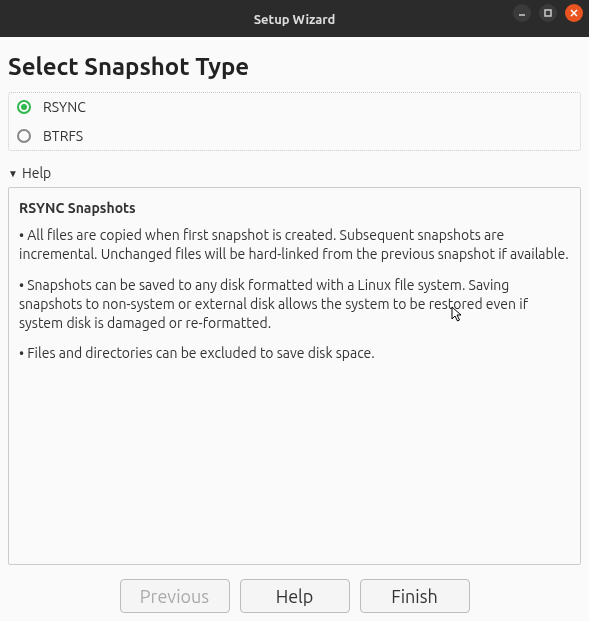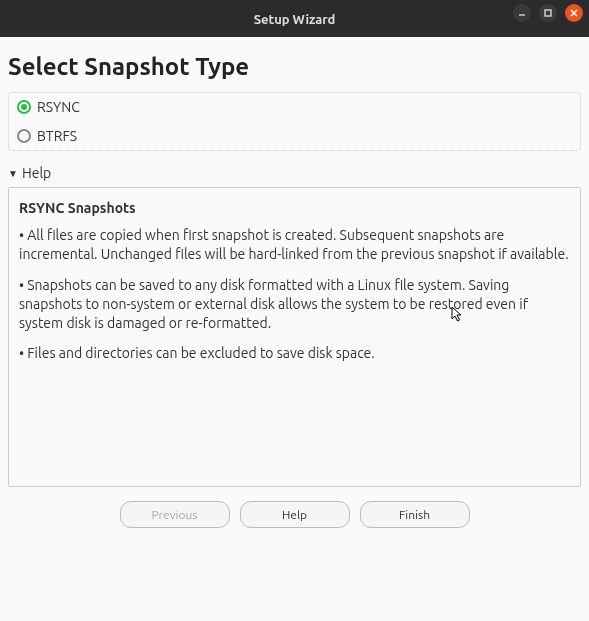--- a/index.html
+++ b/index.html
@@ -6,33 +6,33 @@
 body { font-family: "Ubuntu", "Segoe UI", sans-serif; font-size: 14px; color: #333; background: #fafafa; width: 589px; height: 621px; overflow: hidden; }
 .titlebar { background: #2b2b2b; height: 37px; display: flex; align-items: center; justify-content: center; position: relative; }
 .titlebar-title { color: #ddd; font-size: 13px; font-weight: bold; }
 .window-controls { position: absolute; right: 6px; top: 4px; display: flex; gap: 8px; align-items: center; }
 .wc { width: 18px; height: 18px; border-radius: 50%; display: flex; align-items: center; justify-content: center; font-size: 11px; cursor: pointer; }
 .wc-min, .wc-max { background: #3a3a3a; color: #ccc; }
 .wc-close { background: #e95420; color: #fff; }
 .content { padding: 10px 8px 0 8px; }
 h1.page-title { font-size: 24px; font-weight: bold; margin: 6px 0 12px 0; color: #222; }
 .radio-group { border: 1px dotted #ccc; border-radius: 3px; }
-.radio-row { display: flex; align-items: center; gap: 6px; padding: 6px 8px; cursor: pointer; }
+.radio-row { display: flex; align-items: center; gap: 12px; padding: 6px 8px; cursor: pointer; }
 .radio-row + .radio-row { border-top: 1px dotted transparent; }
 .radio { width: 14px; height: 14px; border: 2px solid #888; border-radius: 50%; display: inline-flex; align-items: center; justify-content: center; flex-shrink: 0; }
 .radio.selected { border-color: #2eb84e; }
 .radio.selected::after { content: ""; width: 6px; height: 6px; border-radius: 50%; background: #2eb84e; }
 .radio-label { font-size: 14px; }
 .help-toggle { display: flex; align-items: center; gap: 4px; margin: 14px 0 6px 0; cursor: pointer; font-size: 14px; }
 .tri { font-size: 10px; }
-.help-box { border: 1px solid #ccc; border-radius: 2px; padding: 12px 10px; height: 300px; background: #fafafa; }
+.help-box { border: 1px solid #ccc; border-radius: 2px; padding: 12px 10px; height: 378px; background: #fafafa; }
 .help-box h3 { font-size: 14px; font-weight: bold; margin-bottom: 10px; }
 .help-box p { font-size: 14px; line-height: 1.35; margin-bottom: 12px; color: #333; }
 .footer { display: flex; justify-content: center; gap: 10px; padding: 14px 0; }
-.btn { min-width: 110px; padding: 6px 18px; border: 1px solid #bdbdbd; border-radius: 11px; background: #f5f5f5; font-size: 12px; cursor: pointer; text-align: center; }
+.btn { min-width: 110px; padding: 6px 18px; border: 1px solid #bdbdbd; border-radius: 4px; background: #f5f5f5; font-size: 18px; cursor: pointer; text-align: center; }
 .btn.disabled { color: #aaa; cursor: default; }
 .cursor { position: absolute; left: 451px; top: 306px; pointer-events: none; }
 .cursor svg { width: 14px; height: 18px; }
 </style>
 </head>
 <body>
 
 <div class="titlebar">
   <span class="titlebar-title">Setup Wizard</span>
   <div class="window-controls">

